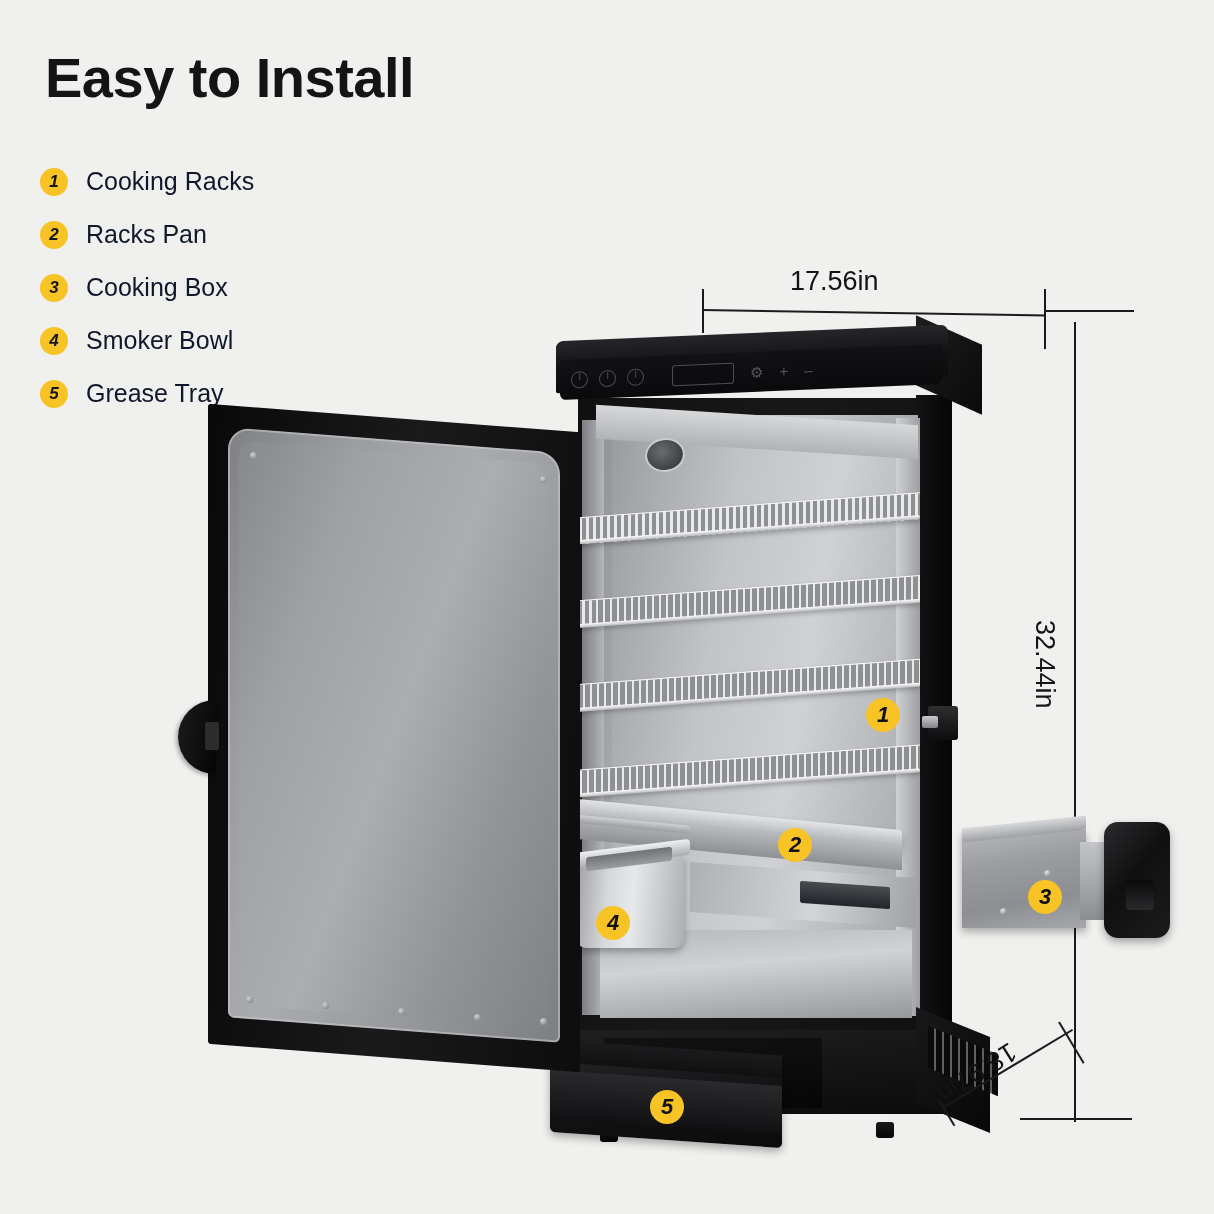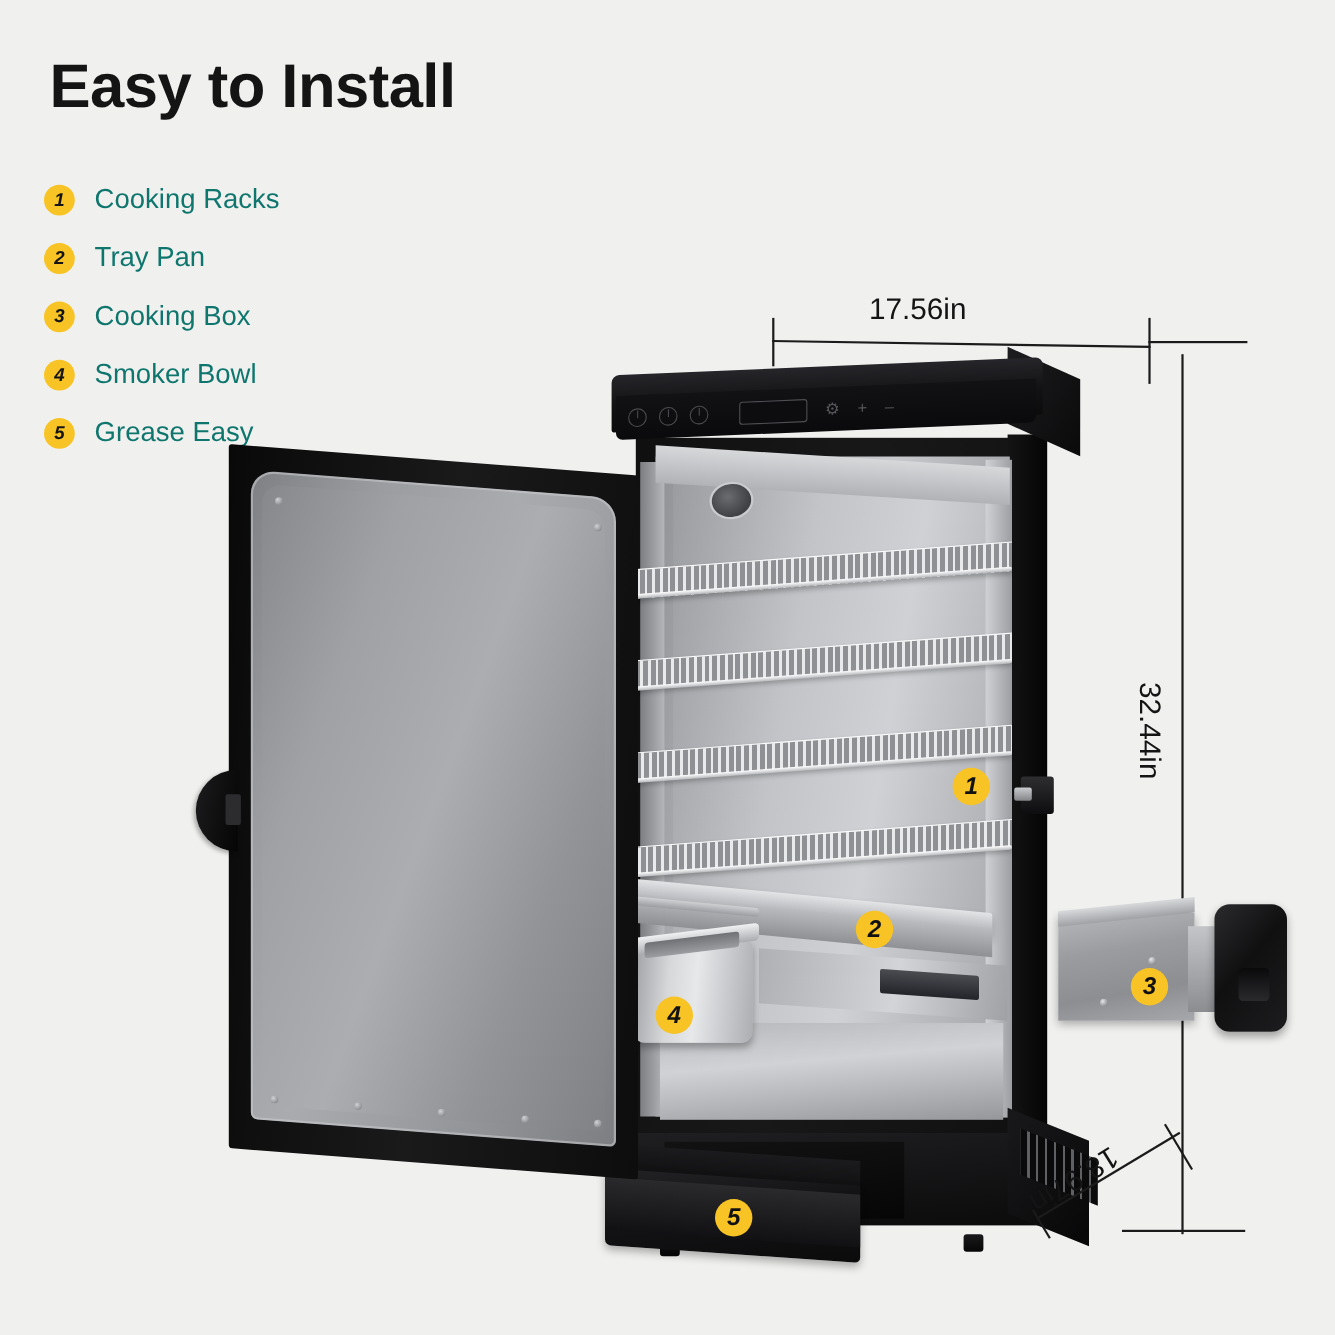--- a/index.html
+++ b/index.html
@@ -20,21 +20,21 @@
   }
   .legend{position:absolute;left:40px;top:155px;}
   .legend-row{display:flex;align-items:center;height:53px;}
   .badge{
     width:28px;height:28px;border-radius:50%;
     background:#f7c325;color:#141414;
     font-style:italic;font-weight:bold;font-size:17px;
     display:flex;align-items:center;justify-content:center;
     flex:0 0 auto;
   }
-  .legend-label{margin-left:18px;font-size:25px;color:#0f766e;}
+  .legend-label{margin-left:18px;font-size:25px;color:#0f172a;}
 
   
   .callout{
     position:absolute;width:34px;height:34px;border-radius:50%;
     background:#f7c325;color:#111;
     font-style:italic;font-weight:bold;font-size:22px;
     display:flex;align-items:center;justify-content:center;
     z-index:90;
   }
 
@@ -310,33 +310,33 @@
 
   <div class="title">Easy to Install</div>
 
   <div class="legend">
     <div class="legend-row">
       <div class="badge">1</div>
       <div class="legend-label">Cooking Racks</div>
     </div>
     <div class="legend-row">
       <div class="badge">2</div>
-      <div class="legend-label">Tray Pan</div>
+      <div class="legend-label">Racks Pan</div>
     </div>
     <div class="legend-row">
       <div class="badge">3</div>
       <div class="legend-label">Cooking Box</div>
     </div>
     <div class="legend-row">
       <div class="badge">4</div>
       <div class="legend-label">Smoker Bowl</div>
     </div>
     <div class="legend-row">
       <div class="badge">5</div>
-      <div class="legend-label">Grease Easy</div>
+      <div class="legend-label">Grease Tray</div>
     </div>
   </div>
 
   <div class="prod" id="cab-body"></div>
   <div class="prod" id="cab-right"></div>
   <div class="prod" id="cab-top-right"></div>
   <div class="prod" id="cab-top"></div>
 
   <div class="prod" id="ctrl">
     <div class="ctrl-ico"></div>

